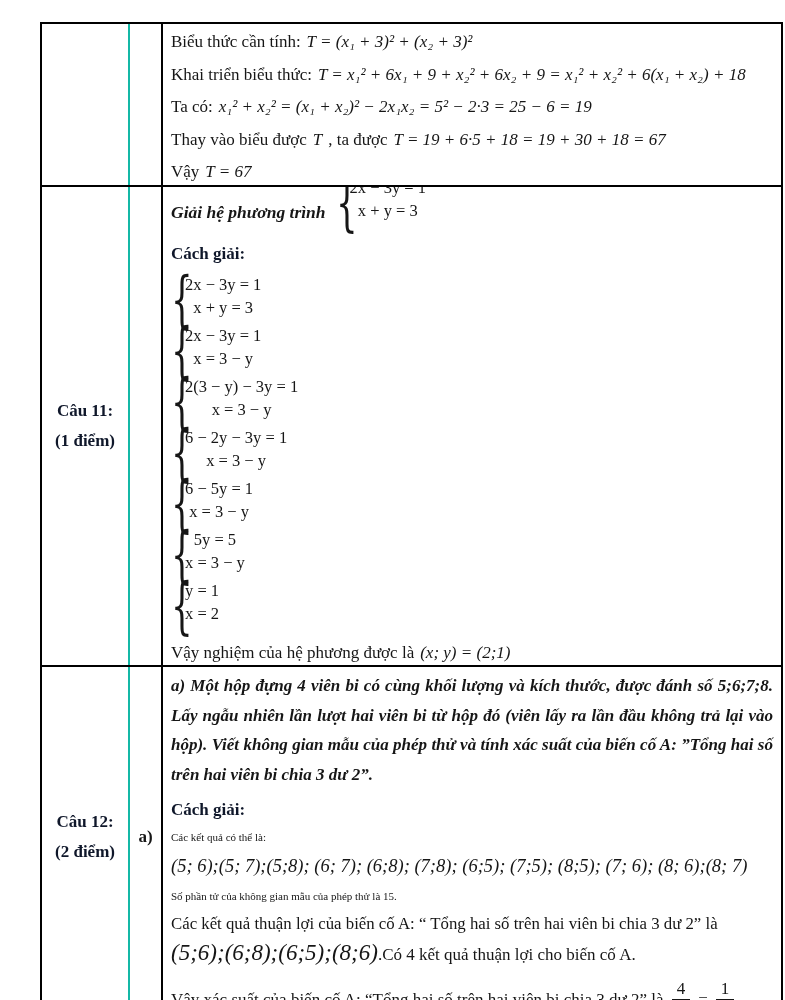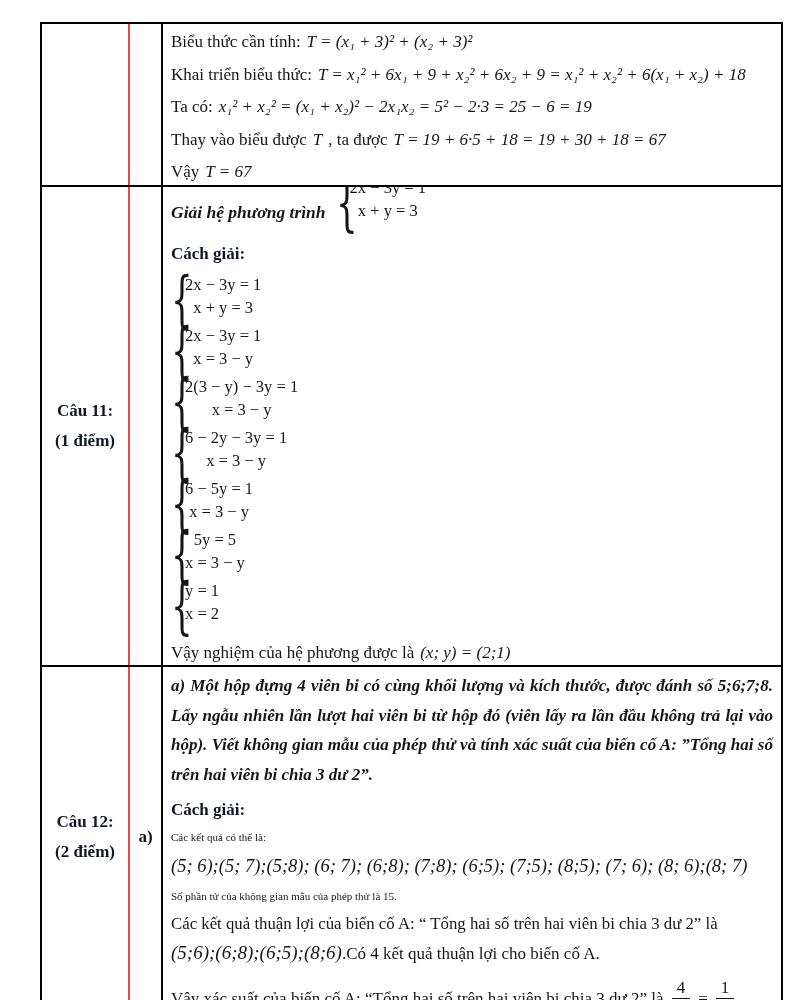--- a/index.html
+++ b/index.html
@@ -8,21 +8,21 @@
     font-family:"Liberation Serif","DejaVu Serif",serif;
     color:#161616;-webkit-font-smoothing:antialiased;overflow:hidden;
   }
   .tbl{
     position:absolute;left:40px;top:22px;width:739px;
     border:2px solid #000;
   }
   .row{display:flex;}
   .row + .row{border-top:2px solid #000;}
   .c1{
-    width:86px;flex:0 0 86px;border-right:2px solid #ef4444;
+    width:86px;flex:0 0 86px;border-right:2px solid #14b8a6;
     display:flex;flex-direction:column;justify-content:center;
   }
   .c2{
     width:31px;flex:0 0 31px;border-right:2px solid #000;
     display:flex;align-items:center;justify-content:center;
   }
   .c3{flex:1;padding:2px 8px 0 8px;overflow:hidden;min-width:0;}
   .r0{height:161px;}
   .r1{height:478px;}
   .r2{height:339px;}
@@ -59,21 +59,21 @@
 
   
   .question{
     font-weight:bold;font-style:italic;font-size:17px;line-height:29.5px;
     text-align:justify;margin-top:2px;
   }
   .soltext{font-size:11px;line-height:28px;white-space:nowrap;}
   .outcomes{font-size:18.5px;line-height:31px;white-space:nowrap;}
   .justline{font-size:16.8px;line-height:28px;white-space:nowrap;}
   .favline{font-size:17px;line-height:30px;white-space:nowrap;}
-  .favline .big{font-size:19px;font-style:italic;}
+  .favline .big{font-size:23px;font-style:italic;}
   .final{display:flex;align-items:center;gap:6px;font-size:17px;margin-top:8px;white-space:nowrap;}
   .frac{display:inline-flex;flex-direction:column;align-items:center;font-size:17px;margin:0 2px;}
   .frac .num{line-height:21px;padding:0 5px;border-bottom:1.6px solid #161616;}
   .frac .den{line-height:21px;}
 </style>
 </head>
 <body>
 
 <div class="tbl">
 

